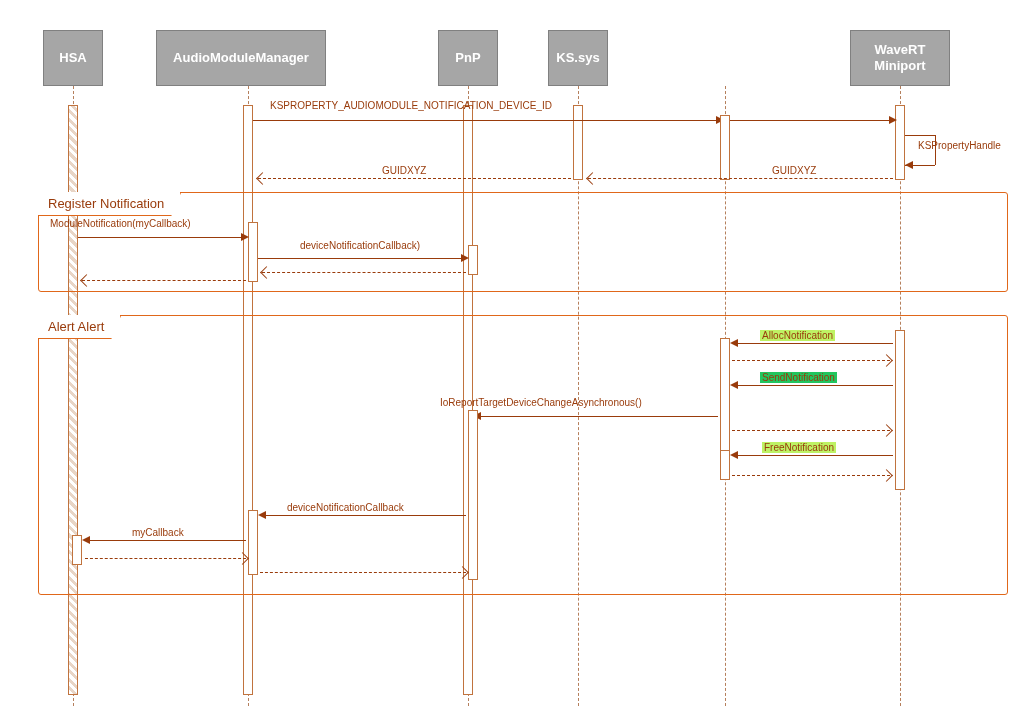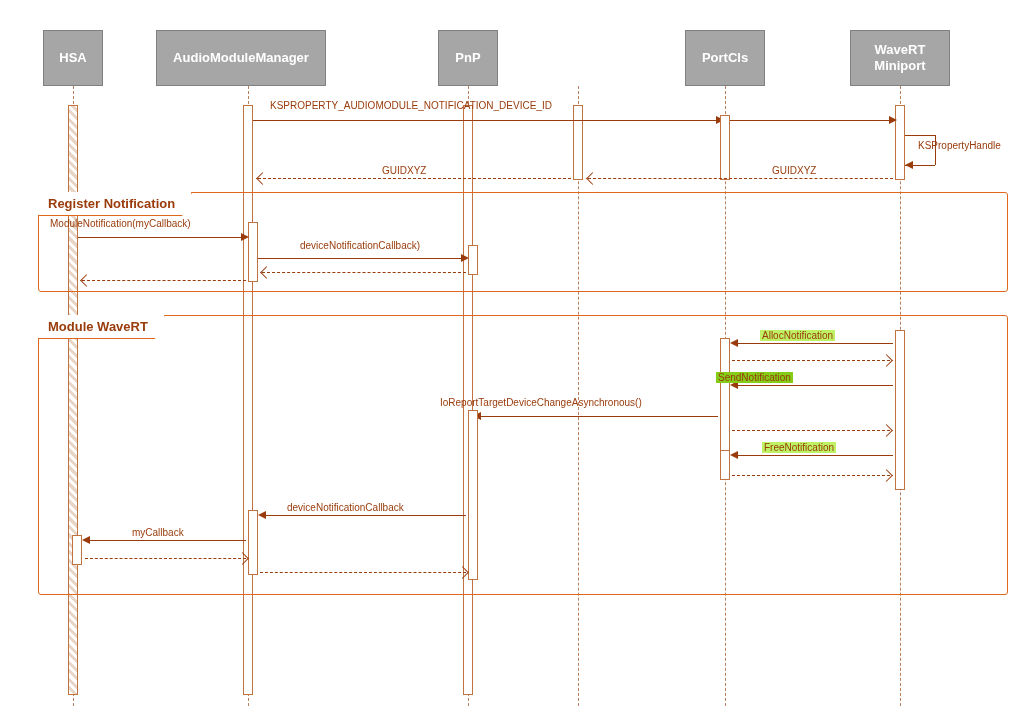--- a/index.html
+++ b/index.html
@@ -9,31 +9,31 @@
 .activation{position:absolute;width:10px;background:#fff;border:1px solid #c0733e;box-sizing:border-box}
 .act-h{position:absolute;width:10px;background:repeating-linear-gradient(45deg,#fff,#fff 3px,#e8d5c6 3px,#e8d5c6 6px);border:1px solid #c0733e;box-sizing:border-box}
 .msg{position:absolute;color:#993b0b;font-size:10px;white-space:nowrap}
 .line{position:absolute;background:#993b0b;height:1px}
 .dline{position:absolute;height:0;border-top:1px dashed #993b0b}
 .arr-r{position:absolute;width:0;height:0;border-top:4px solid transparent;border-bottom:4px solid transparent;border-left:8px solid #993b0b}
 .arr-l{position:absolute;width:0;height:0;border-top:4px solid transparent;border-bottom:4px solid transparent;border-right:8px solid #993b0b}
 .arr-ro{position:absolute;width:8px;height:8px;border-top:1px solid #993b0b;border-right:1px solid #993b0b;transform:rotate(45deg)}
 .arr-lo{position:absolute;width:8px;height:8px;border-top:1px solid #993b0b;border-left:1px solid #993b0b;transform:rotate(-45deg)}
 .frame{position:absolute;border:1px solid #e0671a;border-radius:3px;box-sizing:border-box}
-.frame-lbl{position:absolute;top:-1px;left:-1px;background:#fff;border:1px solid #e0671a;border-top:none;border-left:none;padding:4px 16px 4px 10px;color:#993b0b;font-weight:700;font-size:13px;clip-path:polygon(0 0,100% 0,calc(100% - 10px) 100%,0 100%)}
+.frame-lbl{position:absolute;top:-1px;left:-1px;background:#fff;border:1px solid #e0671a;border-top:none;border-left:none;padding:4px 16px 4px 10px;color:#993b0b;font-weight:400;font-size:13px;clip-path:polygon(0 0,100% 0,calc(100% - 10px) 100%,0 100%)}
 .vline{position:absolute;width:0;border-left:1px solid #993b0b}
 </style>
 </head>
 <body>
 <div class="canvas">
 
 <div class="actor" style="left:43px;width:60px">HSA</div>
 <div class="actor" style="left:156px;width:170px">AudioModuleManager</div>
 <div class="actor" style="left:438px;width:60px">PnP</div>
-<div class="actor" style="left:685px;width:80px">PortCls</div>
+<div class="actor" style="left:548px;width:60px">KS.sys</div>
 <div class="actor" style="left:850px;width:100px;white-space:pre-line">WaveRT
 Miniport</div>
 
 <div class="lifeline" style="left:73px"></div>
 <div class="lifeline" style="left:248px"></div>
 <div class="lifeline" style="left:468px"></div>
 <div class="lifeline" style="left:578px"></div>
 <div class="lifeline" style="left:725px"></div>
 <div class="lifeline" style="left:900px"></div>
 
@@ -74,34 +74,34 @@
 <div class="msg" style="left:300px;top:240px">deviceNotificationCallback)</div>
 <div class="activation" style="left:468px;top:245px;height:30px"></div>
 <div class="line" style="left:258px;top:258px;width:208px"></div>
 <div class="arr-r" style="left:461px;top:254px"></div>
 <div class="dline" style="left:262px;top:272px;width:204px"></div>
 <div class="arr-lo" style="left:262px;top:268px"></div>
 <div class="dline" style="left:82px;top:280px;width:164px"></div>
 <div class="arr-lo" style="left:82px;top:276px"></div>
 
 <div class="frame" style="left:38px;top:315px;width:970px;height:280px">
-  <div class="frame-lbl">Module WaveRT</div>
+  <div class="frame-lbl">Alert Alert</div>
 </div>
 
 <div class="activation" style="left:720px;top:338px;height:130px"></div>
 <div class="activation" style="left:895px;top:330px;height:160px"></div>
 <div class="line" style="left:735px;top:343px;width:158px"></div>
 <div class="arr-l" style="left:730px;top:339px"></div>
 <div class="msg" style="left:760px;top:330px;background:#bef264;padding:0 2px">AllocNotification</div>
 <div class="dline" style="left:732px;top:360px;width:158px"></div>
 <div class="arr-ro" style="left:882px;top:356px"></div>
 
 <div class="line" style="left:735px;top:385px;width:158px"></div>
 <div class="arr-l" style="left:730px;top:381px"></div>
-<div class="msg" style="left:716px;top:372px;background:#84cc16;padding:0 2px">SendNotification</div>
+<div class="msg" style="left:760px;top:372px;background:#22c55e;padding:0 2px">SendNotification</div>
 
 <div class="msg" style="left:440px;top:397px">IoReportTargetDeviceChangeAsynchronous()</div>
 <div class="line" style="left:478px;top:416px;width:240px"></div>
 <div class="arr-l" style="left:473px;top:412px"></div>
 <div class="activation" style="left:468px;top:410px;height:170px"></div>
 
 <div class="dline" style="left:732px;top:430px;width:158px"></div>
 <div class="arr-ro" style="left:882px;top:426px"></div>
 
 <div class="line" style="left:735px;top:455px;width:158px"></div>

